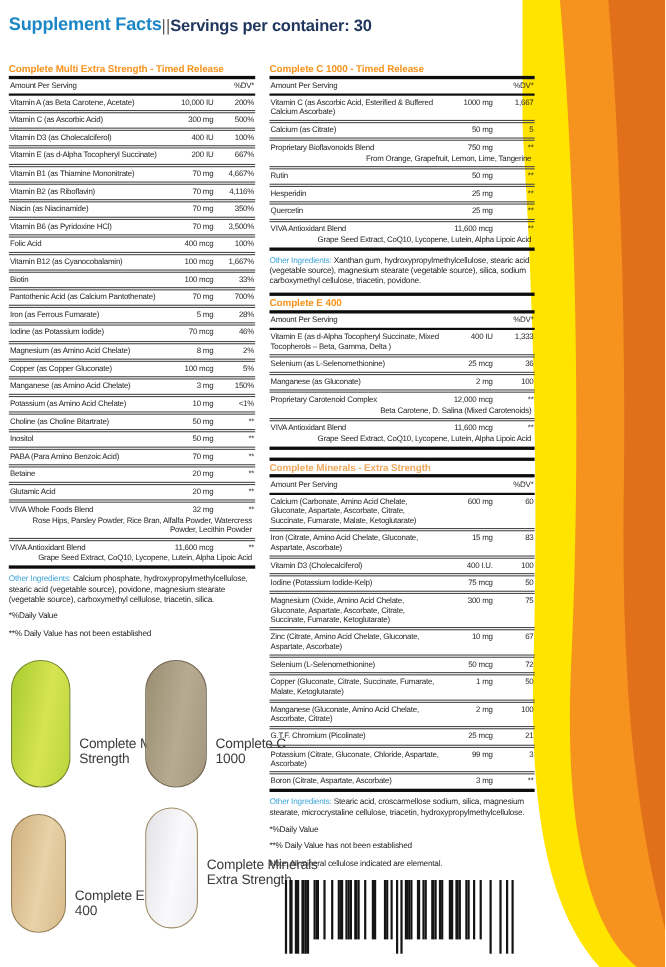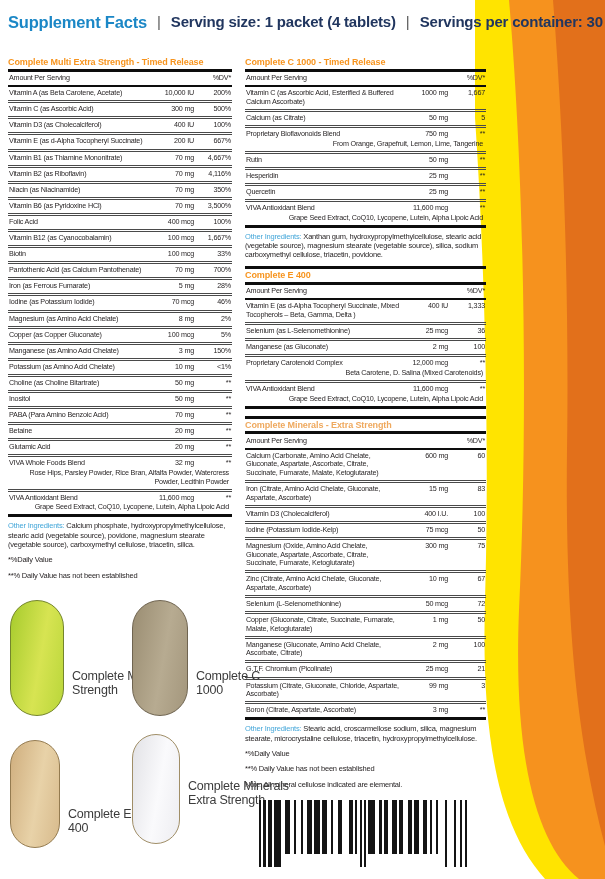--- a/index.html
+++ b/index.html
@@ -1,21 +1,21 @@
 <!DOCTYPE html>
 <html><head>
 <meta charset="utf-8">
 <style>
   html,body{margin:0;padding:0;background:#fff;}
   .page{position:relative;width:605px;height:879px;overflow:hidden;background:#fff;
         font-family:"Liberation Sans",sans-serif;color:#231f20;}
   .swoosh{position:absolute;top:0;right:0;width:130px;height:879px;}
 
   
-  .header{position:absolute;top:13px;left:8px;display:flex;align-items:flex-start;gap:10px;white-space:nowrap;}
+  .header{position:absolute;top:13px;left:8px;display:flex;align-items:flex-end;white-space:nowrap;}
   .brand{font-size:16.5px;font-weight:bold;color:#1b87c6;letter-spacing:-0.2px;}
   .hsep{color:#5a5a5a;font-size:15px;}
   .hinfo{font-size:15px;font-weight:bold;color:#21365f;letter-spacing:-0.2px;}
 
   
   .cols{position:absolute;top:52px;left:8px;width:478px;display:flex;gap:13px;align-items:flex-start;}
   .col-left{width:224px;}
   .col-right{width:241px;}
 
   
@@ -61,21 +61,20 @@
 
   <svg class="swoosh" viewBox="0 0 130 879" preserveAspectRatio="none">
     <path d="M -10 0 C 6 150, 16 400, 10 600 C 6 740, 24 828, 70 879 L 130 879 L 130 0 Z" fill="#ffe400"></path>
     <path d="M 34 0 C 48 160, 54 400, 44 610 C 38 760, 62 845, 104 879 L 130 879 L 130 0 Z" fill="#f6921e"></path>
     <path d="M 78 0 C 90 150, 94 320, 92 450 C 90 620, 102 740, 130 846 L 130 0 Z" fill="#e2701b"></path>
   </svg>
 
   <div class="header">
     <span class="brand">Supplement Facts</span>
     <span class="hsep">|</span>
-    <span class="hinfo">Serving size: 1 packet (4 tablets)</span>
     <span class="hsep">|</span>
     <span class="hinfo">Servings per container: 30</span>
   </div>
 
   <div class="cols">
     <div class="col-left">
       <section class="facts">
           <h3 class="t-title" style="color: rgb(247, 148, 30);">Complete Multi Extra Strength - Timed Release</h3>
           <div class="t-head">
             <span>Amount Per Serving</span>

